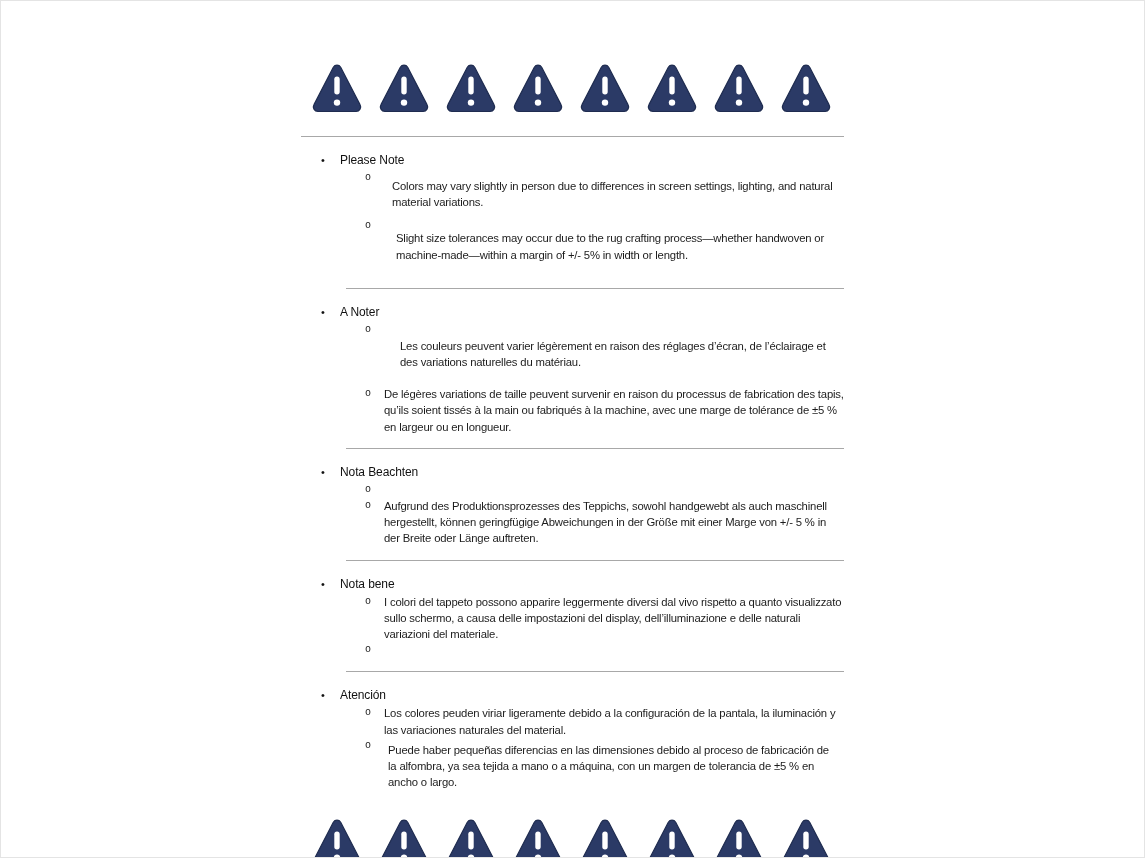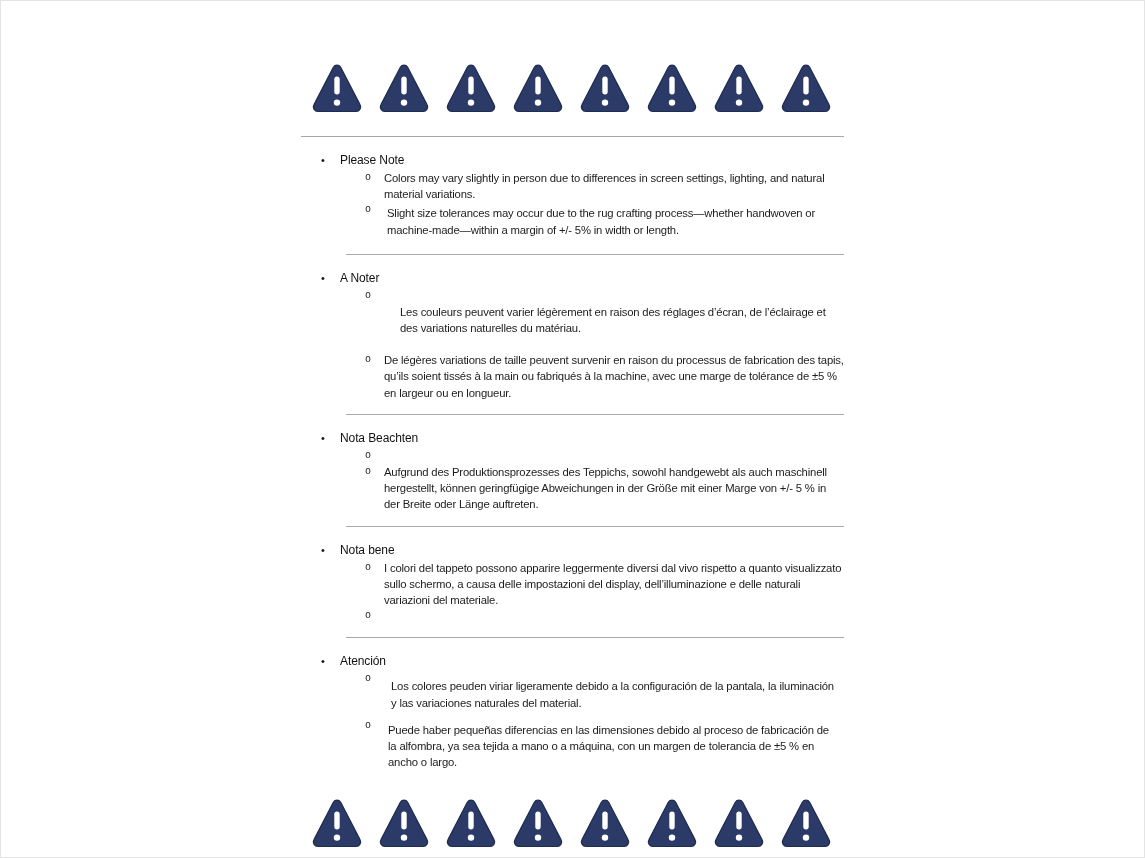--- a/index.html
+++ b/index.html
@@ -155,25 +155,25 @@
 
     <hr class="divider full">
 
     <section>
       <div class="title-row">
         <span class="main-bullet">•</span>
         <span class="section-title">Please Note</span>
       </div>
       <div class="sub-row">
         <span class="sub-bullet">o</span>
-        <p class="sub-text" style="margin:0">Colors may vary slightly in person due to differences in screen settings, lighting, and natural material variations.</p>
-      </div>
-      <div class="sub-row">
-        <span class="sub-bullet">o</span>
-        <p class="sub-text" style="margin:3px">Slight size tolerances may occur due to the rug crafting process—whether handwoven or machine-made—within a margin of +/- 5% in width or length.</p>
+        <p class="sub-text" style="margin:8px">Colors may vary slightly in person due to differences in screen settings, lighting, and natural material variations.</p>
+      </div>
+      <div class="sub-row">
+        <span class="sub-bullet">o</span>
+        <p class="sub-text" style="margin:12px">Slight size tolerances may occur due to the rug crafting process—whether handwoven or machine-made—within a margin of +/- 5% in width or length.</p>
       </div>
     </section>
 
     <hr class="divider section">
 
     <section>
       <div class="title-row">
         <span class="main-bullet">•</span>
         <span class="section-title">A Noter</span>
       </div>
@@ -221,21 +221,21 @@
 
     <hr class="divider section">
 
     <section>
       <div class="title-row">
         <span class="main-bullet">•</span>
         <span class="section-title">Atención</span>
       </div>
       <div class="sub-row">
         <span class="sub-bullet">o</span>
-        <p class="sub-text" style="margin:7px">Los colores peuden viriar ligeramente debido a la configuración de la pantala, la iluminación y las variaciones naturales del material.</p>
+        <p class="sub-text" style="margin:0">Los colores peuden viriar ligeramente debido a la configuración de la pantala, la iluminación y las variaciones naturales del material.</p>
       </div>
       <div class="sub-row">
         <span class="sub-bullet">o</span>
         <p class="sub-text" style="margin:4px">Puede haber pequeñas diferencias en las dimensiones debido al proceso de fabricación de la alfombra, ya sea tejida a mano o a máquina, con un margen de tolerancia de ±5 % en ancho o largo.</p>
       </div>
     </section>
 
     <div class="triangle-row bottom">
   <span class="warn-icon">
     <svg viewBox="0 0 52 50" xmlns="http://www.w3.org/2000/svg">

